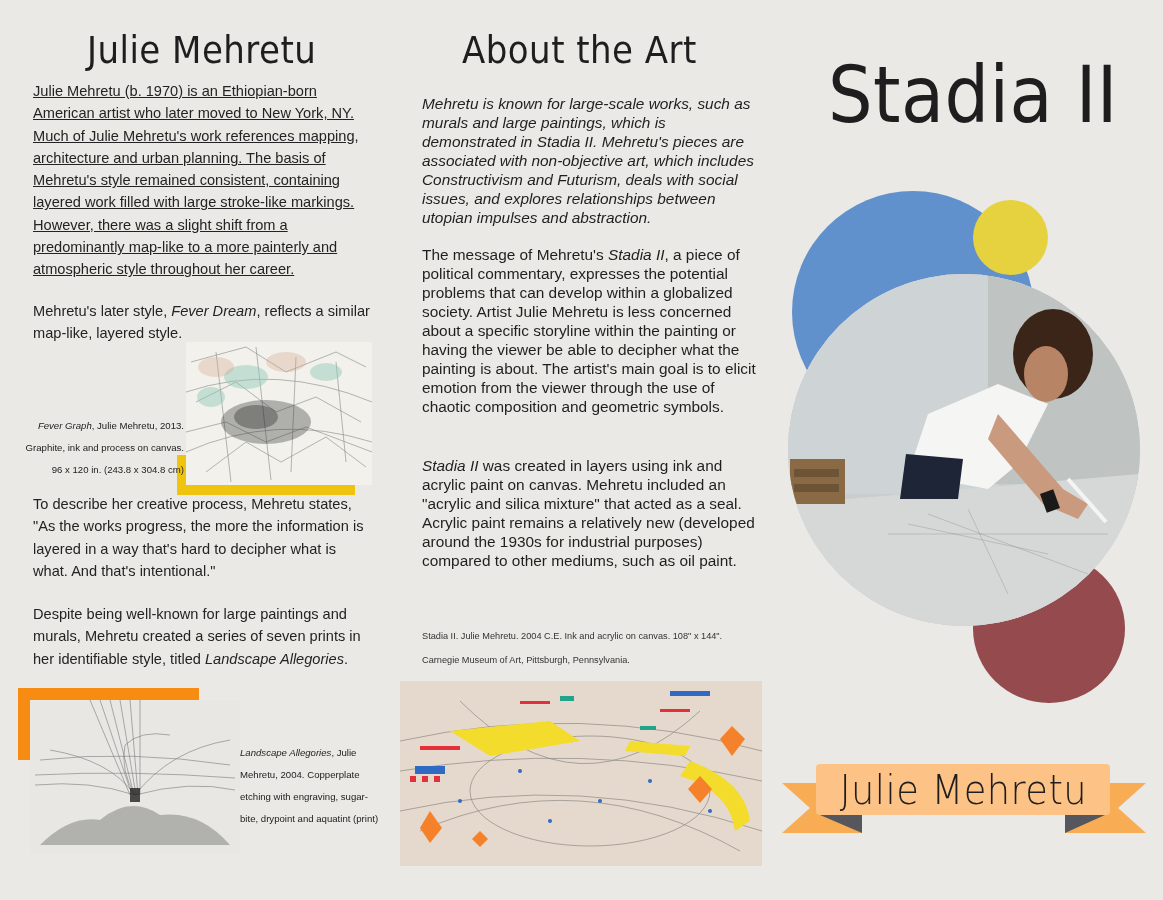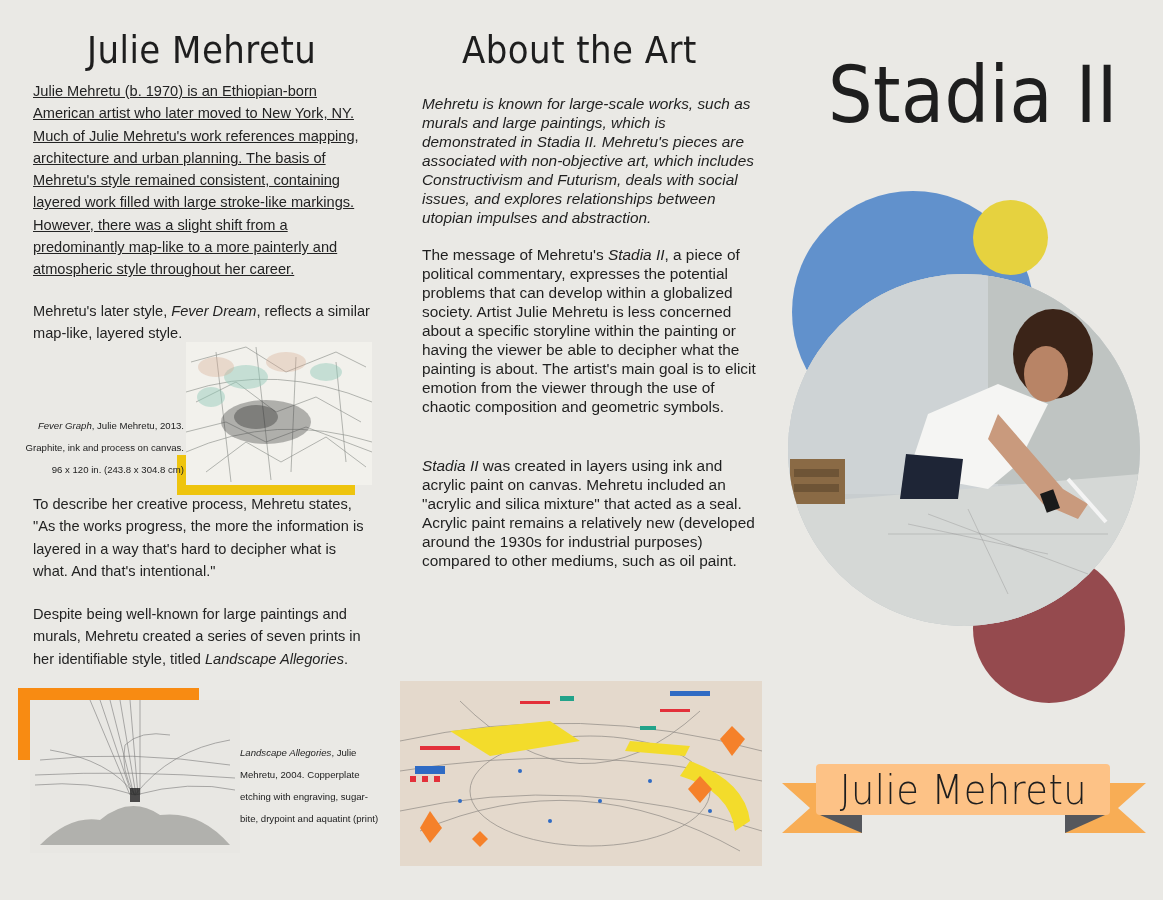--- a/index.html
+++ b/index.html
@@ -139,20 +139,22 @@
 
 <p class="abs col2-text" id="col2-p2">
   <span>The message of Mehretu's </span><em>Stadia II</em><span>, a piece of political commentary, expresses the potential problems that can develop within a globalized society. Artist Julie Mehretu is less concerned about a specific storyline within the painting or having the viewer be able to decipher what the painting is about. The artist's main goal is to elicit emotion from the viewer through the use of chaotic composition and geometric symbols.</span>
 </p>
 
 <p class="abs col2-text" id="col2-p3">
   <em>Stadia II</em><span> was created in layers using ink and acrylic paint on canvas. Mehretu included an "acrylic and silica mixture" that acted as a seal. Acrylic paint remains a relatively new (developed around the 1930s for industrial purposes) compared to other mediums, such as oil paint.</span>
 </p>
 
 <div class="abs" id="stadia-caption">
+  <div>Stadia II. Julie Mehretu. 2004 C.E. Ink and acrylic on canvas. 108" x 144".</div>
+  <div>Carnegie Museum of Art, Pittsburgh, Pennsylvania.</div>
 </div>
 
 <div class="abs" id="stadia-image" title="Stadia II painting">
   <svg width="362" height="185" viewBox="0 0 362 185">
     <rect width="362" height="185" fill="#E4D9CC"></rect>
     <g fill="none" stroke="#555" stroke-width="0.7" opacity="0.6">
       <path d="M0 60 Q180 20 362 70 M0 90 Q180 60 362 100 M0 130 Q180 90 362 150"></path>
       <path d="M20 150 Q180 80 340 170 M60 20 Q180 140 300 30"></path>
       <ellipse cx="190" cy="110" rx="120" ry="55"></ellipse>
     </g>

